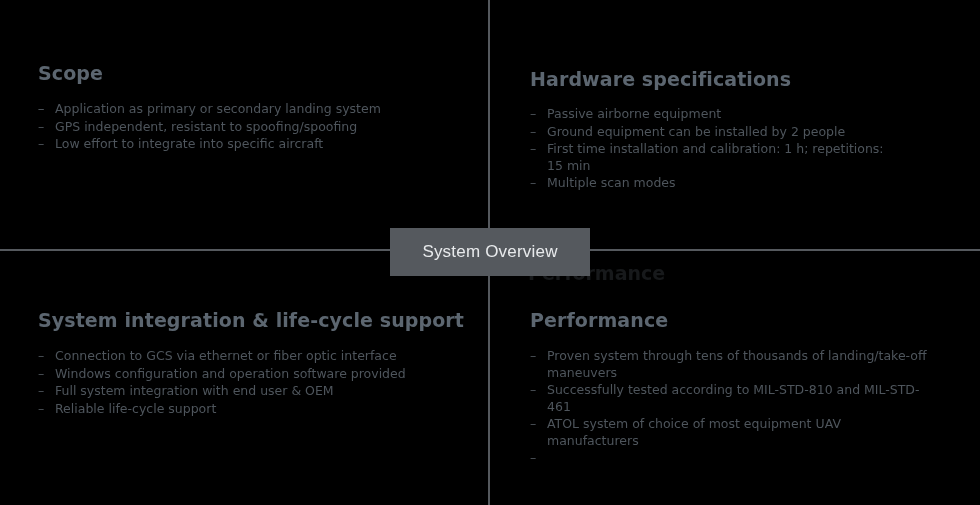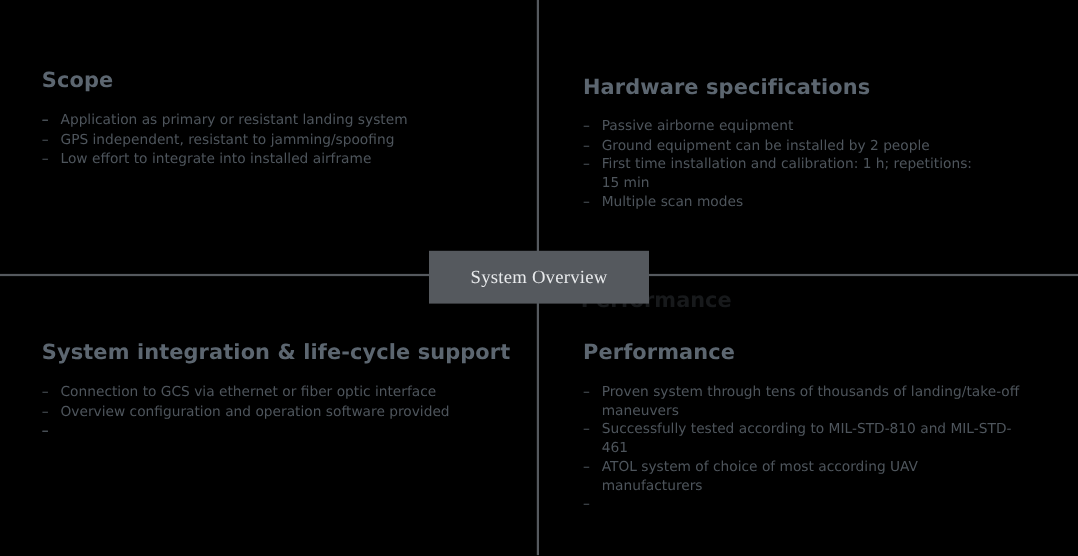--- a/index.html
+++ b/index.html
@@ -82,21 +82,21 @@
     top: 228px;
     width: 200px;
     height: 48px;
     background: #55595e;
     display: flex;
     align-items: center;
     justify-content: center;
     color: #e8eaec;
     font-size: 17px;
     letter-spacing: 0.2px;
-    font-family: Liberation Serif, serif;
+    font-family: Liberation Sans, sans-serif;
   }
 
   
   .ghost-heading {
     position: absolute;
     left: 528px;
     top: 262px;
     color: #17191b;
     font-size: 19px;
     font-weight: bold;
@@ -115,29 +115,29 @@
   <div class="ghost-heading">Performance</div>
 
   <div class="quad q-tl">
     <h2 class="q-title">Scope</h2>
     <ul class="bullets">
       <li>
         <span class="dash">–</span>
       </li>
       <li>
         <span class="dash">–</span>
-        <span>Application as primary or resistant landing system</span>
-      </li>
-      <li>
-        <span class="dash">–</span>
-        <span>GPS independent, resistant to jamming/spoofing</span>
-      </li>
-      <li>
-        <span class="dash">–</span>
-        <span>Low effort to integrate into installed airframe</span>
+        <span>Application as primary or secondary landing system</span>
+      </li>
+      <li>
+        <span class="dash">–</span>
+        <span>GPS independent, resistant to spoofing/spoofing</span>
+      </li>
+      <li>
+        <span class="dash">–</span>
+        <span>Low effort to integrate into specific aircraft</span>
       </li>
     </ul>
   </div>
 
   <div class="quad q-tr">
     <h2 class="q-title">Hardware specifications</h2>
     <ul class="bullets">
       <li>
         <span class="dash">–</span>
         <span>Passive airborne equipment</span>
@@ -159,45 +159,47 @@
 
   <div class="quad q-bl">
     <h2 class="q-title">System integration &amp; life-cycle support</h2>
     <ul class="bullets">
       <li>
         <span class="dash">–</span>
         <span>Connection to GCS via ethernet or fiber optic interface</span>
       </li>
       <li>
         <span class="dash">–</span>
-        <span>Overview configuration and operation software provided</span>
-      </li>
-      <li>
-        <span class="dash">–</span>
-      </li>
-      <li>
-        <span class="dash">–</span>
+        <span>Windows configuration and operation software provided</span>
+      </li>
+      <li>
+        <span class="dash">–</span>
+        <span>Full system integration with end user &amp; OEM</span>
+      </li>
+      <li>
+        <span class="dash">–</span>
+        <span>Reliable life-cycle support</span>
       </li>
     </ul>
   </div>
 
   <div class="quad q-br">
     <h2 class="q-title">Performance</h2>
     <ul class="bullets">
       <li>
         <span class="dash">–</span>
         <span>Proven system through tens of thousands of landing/take-off maneuvers</span>
       </li>
       <li>
         <span class="dash">–</span>
         <span>Successfully tested according to MIL-STD-810 and MIL-STD-461</span>
       </li>
       <li>
         <span class="dash">–</span>
-        <span>ATOL system of choice of most according UAV manufacturers</span>
+        <span>ATOL system of choice of most equipment UAV manufacturers</span>
       </li>
       <li>
         <span class="dash">–</span>
       </li>
     </ul>
   </div>
 
   <div class="center-badge">
     <span>System Overview</span>
   </div>

